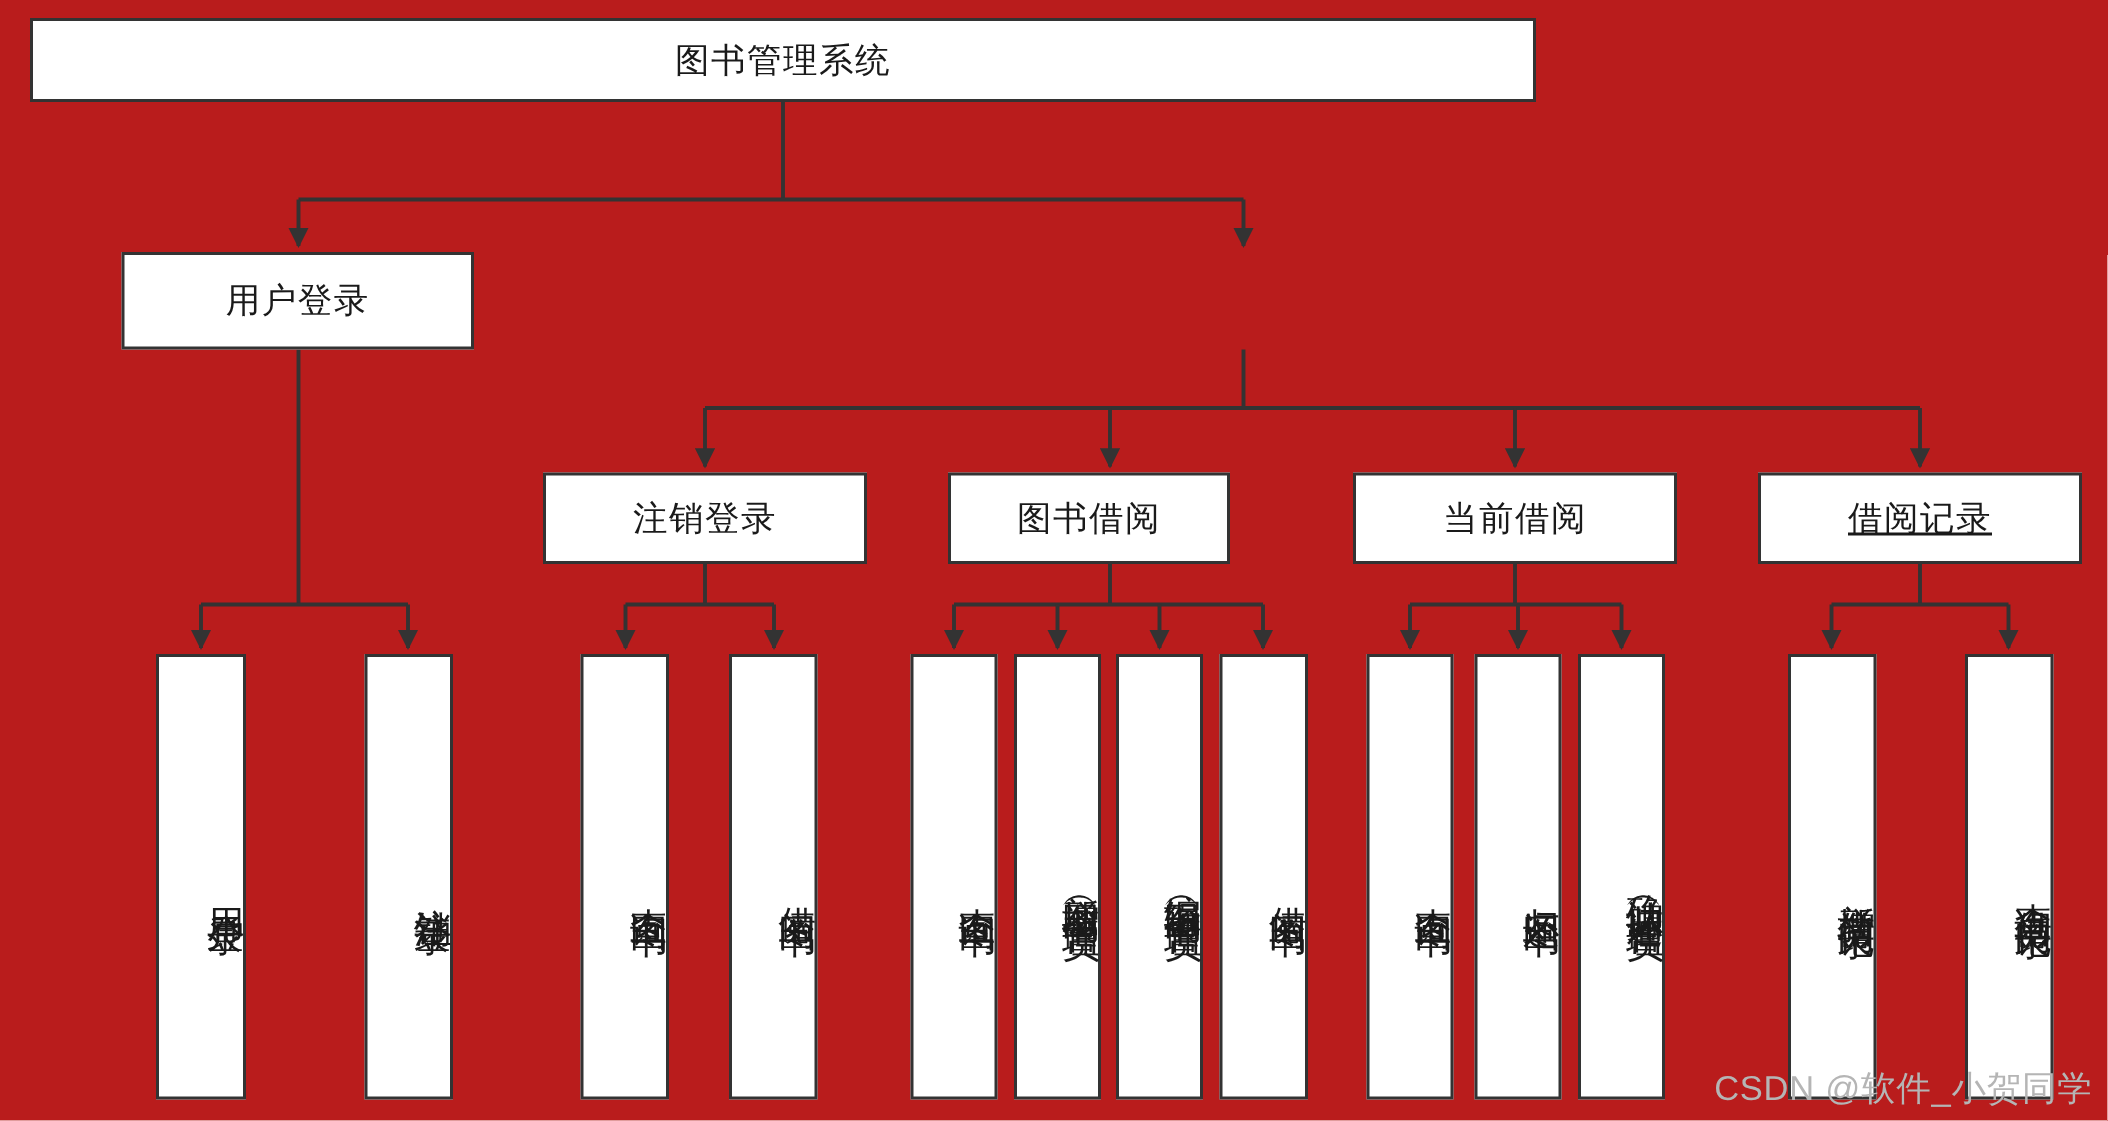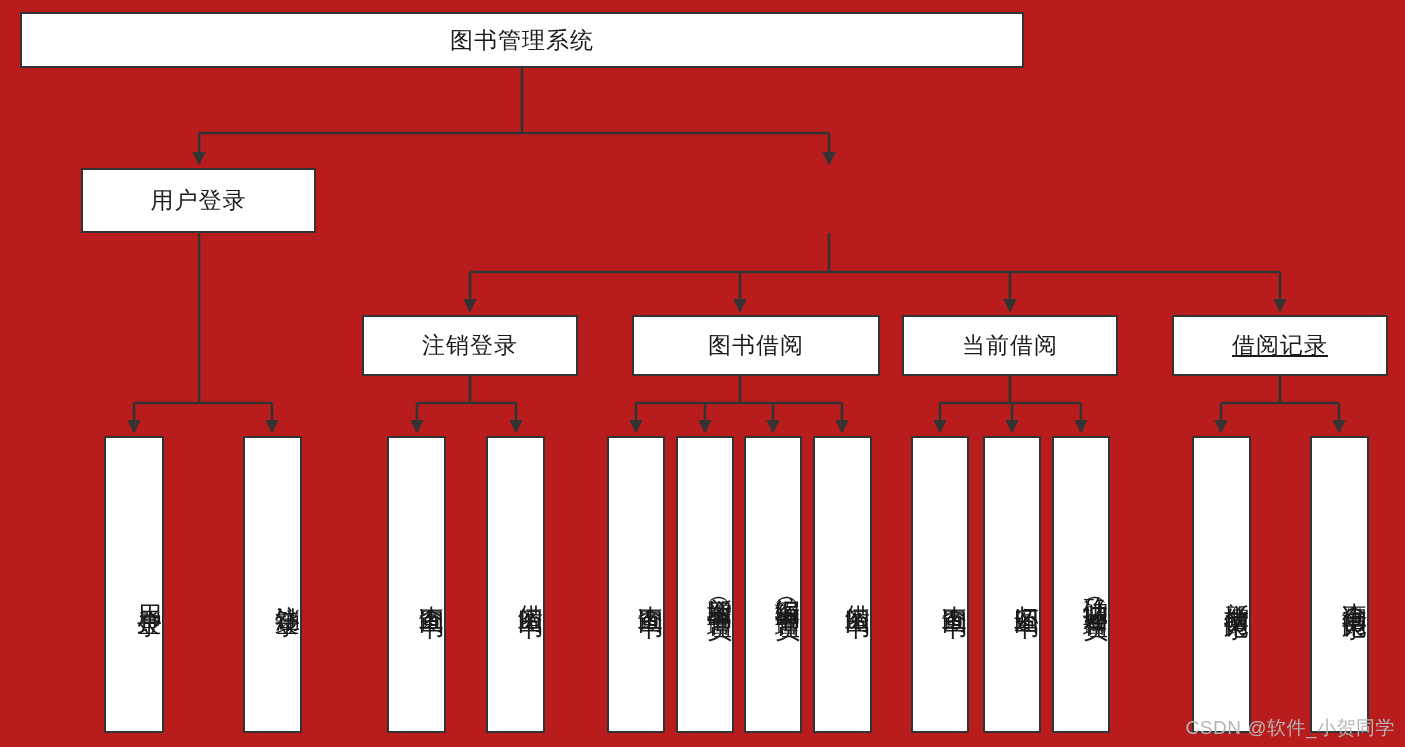--- a/index.html
+++ b/index.html
@@ -51,21 +51,21 @@
     left: 0;
     top: 0;
     width: 1405px;
     height: 747px;
     pointer-events: none;
   }
   .watermark {
     position: absolute;
     right: 10px;
     bottom: 6px;
-    font-size: 19px;
+    font-size: 23px;
     color: #b5b5b5;
     white-space: nowrap;
     letter-spacing: 0.5px;
   }
 </style>
 </head>
 <body>
 
 <div id="canvas">
 
@@ -124,21 +124,21 @@
     <span class="node-label">图书管理系统</span>
   </div>
 
   <div class="node horizontal" style="left:81px; top:168px; width:235px; height:65px;">
     <span class="node-label">用户登录</span>
   </div>
 
   <div class="node horizontal" style="left:362px; top:315px; width:216px; height:61px;">
     <span class="node-label">注销登录</span>
   </div>
-  <div class="node horizontal" style="left:632px; top:315px; width:248px; height:61px;">
+  <div class="node horizontal" style="left:632px; top:315px; width:188px; height:61px;">
     <span class="node-label">图书借阅</span>
   </div>
   <div class="node horizontal" style="left:902px; top:315px; width:216px; height:61px;">
     <span class="node-label">当前借阅</span>
   </div>
   <div class="node horizontal" style="left:1172px; top:315px; width:216px; height:61px;text-decoration:underline;">
     <span class="node-label">借阅记录</span>
   </div>
 
   <div class="node vertical" style="left:104px; top:436px; width:60px; height:297px;">

